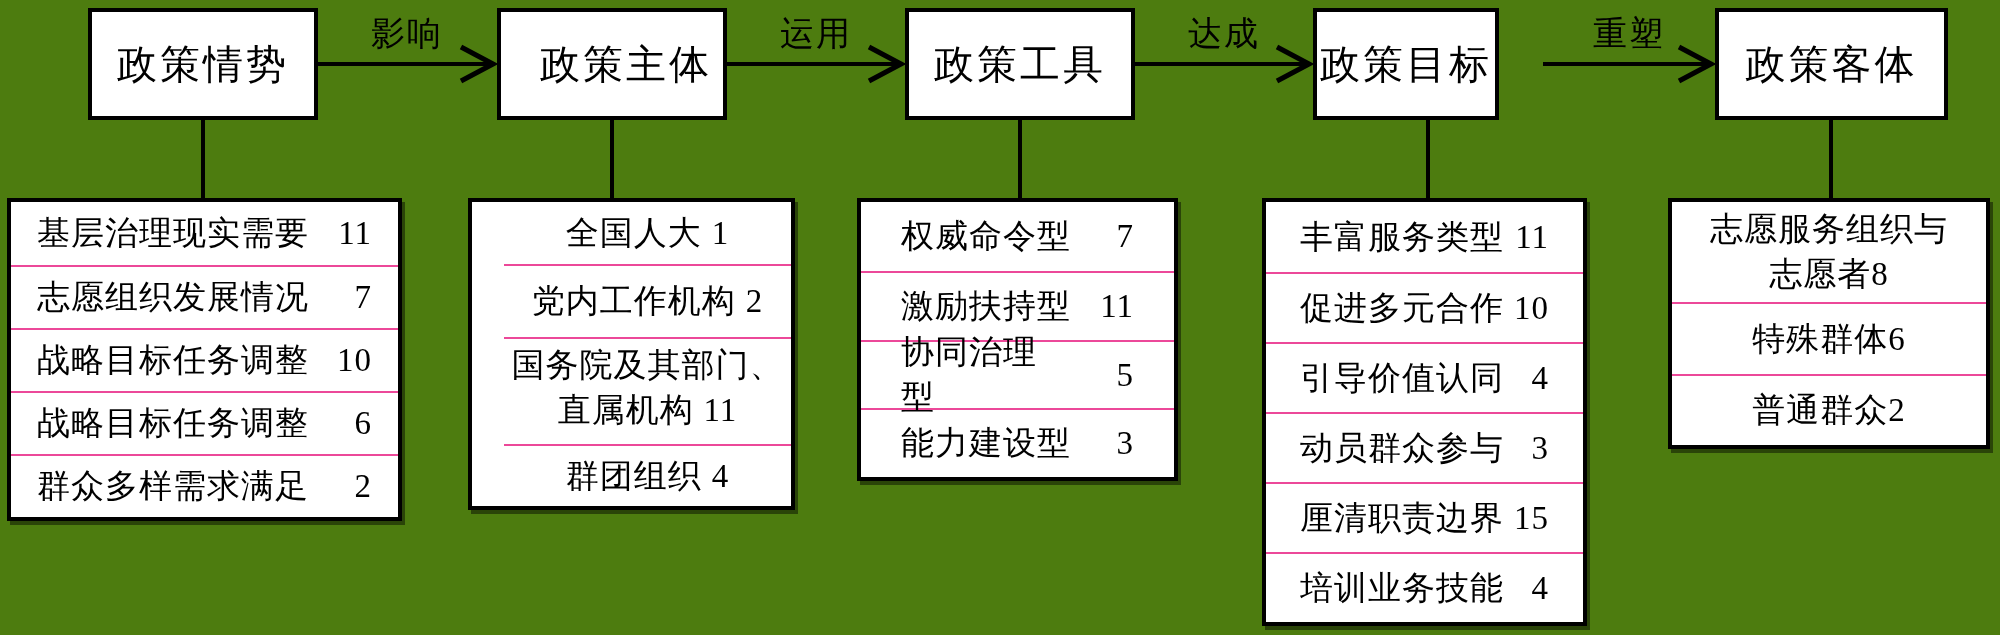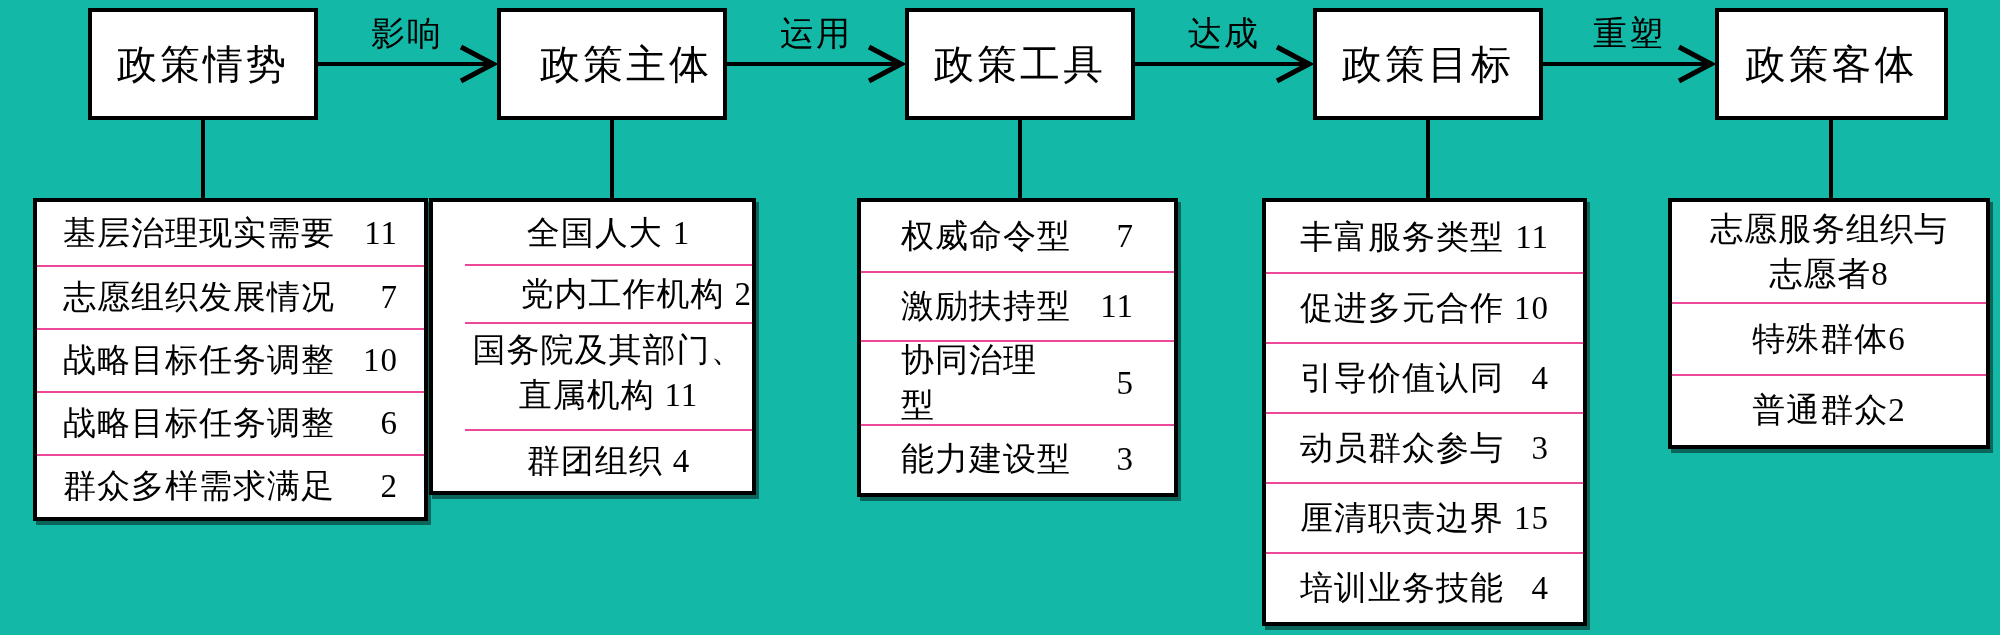--- a/index.html
+++ b/index.html
@@ -1,20 +1,20 @@
 <!DOCTYPE html>
 <html><head>
 <meta charset="utf-8">
 <style>
   html, body { margin: 0; padding: 0; background: #ffffff; }
   .canvas {
     position: relative;
     width: 2000px;
     height: 635px;
-    background: #14b8a6;
+    background: #4d7c0f;
     font-family: "Liberation Serif", "DejaVu Serif", serif;
     color: #000000;
     overflow: hidden;
   }
   
   .node {
     position: absolute;
     top: 8px;
     height: 112px;
     box-sizing: border-box;
@@ -87,21 +87,21 @@
 
   <div class="node" style="left:88px;width:230px;">
     <span>政策情势</span>
   </div>
   <div class="node" style="left:497px;width:230px;padding-left:28px;">
     <span>政策主体</span>
   </div>
   <div class="node" style="left:905px;width:230px;">
     <span>政策工具</span>
   </div>
-  <div class="node" style="left:1313px;width:230px;">
+  <div class="node" style="left:1313px;width:186px;">
     <span>政策目标</span>
   </div>
   <div class="node" style="left:1715px;width:233px;">
     <span>政策客体</span>
   </div>
 
   <svg class="arrow-svg" style="left:318px;" width="179" height="44">
     <line x1="0" y1="22" x2="173" y2="22" stroke="#000" stroke-width="4"></line>
     <polyline points="143,5 175,22 143,39" fill="none" stroke="#000" stroke-width="5"></polyline>
   </svg>
@@ -122,21 +122,21 @@
   <div class="edge-label" style="left:746px;">运用</div>
   <div class="edge-label" style="left:1154px;">达成</div>
   <div class="edge-label" style="left:1559px;">重塑</div>
 
   <div class="vline" style="left:201px;"></div>
   <div class="vline" style="left:610px;"></div>
   <div class="vline" style="left:1018px;"></div>
   <div class="vline" style="left:1426px;"></div>
   <div class="vline" style="left:1829px;"></div>
 
-  <div class="list" style="left:7px;width:395px;margin-left:26px;">
+  <div class="list" style="left:7px;width:395px;">
     <div class="row split pad-a" style="height:63px;">
       <span class="lbl">基层治理现实需要</span>
       <span class="val">11</span>
     </div>
     <div class="row split pad-a" style="height:63px;">
       <span class="lbl">志愿组织发展情况</span>
       <span class="val">7</span>
     </div>
     <div class="row split pad-a" style="height:63px;">
       <span class="lbl">战略目标任务调整</span>
@@ -145,46 +145,46 @@
     <div class="row split pad-a" style="height:63px;">
       <span class="lbl">战略目标任务调整</span>
       <span class="val">6</span>
     </div>
     <div class="row split pad-a" style="height:63px;">
       <span class="lbl">群众多样需求满足</span>
       <span class="val">2</span>
     </div>
   </div>
 
-  <div class="list" style="left:429px;width:327px;padding-left:32px;">
+  <div class="list" style="left:468px;width:327px;padding-left:32px;">
     <div class="row center" style="height:62px;">
       <div class="ctext"><span class="lbl">全国人大</span><span class="sp">1</span></div>
     </div>
-    <div class="row center" style="height:58px;justify-content:flex-end;">
+    <div class="row center" style="height:73px;">
       <div class="ctext"><span class="lbl">党内工作机构</span><span class="sp">2</span></div>
     </div>
     <div class="row center" style="height:100px;">
       <div class="ctext"><span class="lbl ml">国务院及其部门、
 直属机构</span><span class="sp">11</span></div>
     </div>
     <div class="row center" style="height:62px;margin-top:7px;">
       <div class="ctext"><span class="lbl">群团组织</span><span class="sp">4</span></div>
     </div>
   </div>
 
   <div class="list" style="left:857px;width:321px;">
     <div class="row split pad-b" style="height:69px;">
       <span class="lbl">权威命令型</span>
       <span class="val">7</span>
     </div>
     <div class="row split pad-b" style="height:69px;">
       <span class="lbl">激励扶持型</span>
       <span class="val">11</span>
     </div>
-    <div class="row split pad-b" style="height:84px;gap:37px;">
+    <div class="row split pad-b" style="height:68px;gap:37px;">
       <span class="lbl">协同治理型</span>
       <span class="val">5</span>
     </div>
     <div class="row split pad-b" style="height:69px;">
       <span class="lbl">能力建设型</span>
       <span class="val">3</span>
     </div>
   </div>
 
   <div class="list" style="left:1262px;width:325px;">

